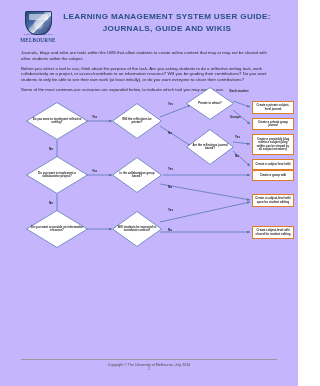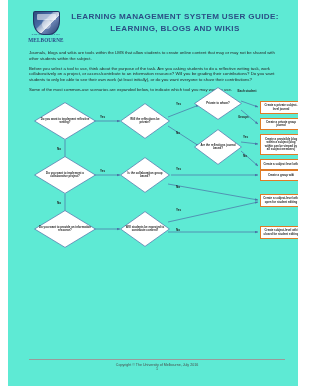--- a/index.html
+++ b/index.html
@@ -10,24 +10,24 @@
   body {
     width: 298px;
     height: 386px;
     overflow: hidden;
     font-family: "Liberation Sans", sans-serif;
     color: #231f20;
     position: relative;
   }
   .page {
     position: absolute;
-    left: 8px; top: 0;
+    left: 0; top: 0;
     width: 298px;
     height: 386px;
-    background: #5eead4;
+    background: #c4b5fd;
   }
 
   
   .header {
     position: absolute;
     left: 0; top: 0;
     width: 298px;
     height: 46px;
   }
   .crest {
@@ -216,21 +216,21 @@
 <div class="page">
 
   <div class="header">
     <div class="crest">
       <div class="crest-shield"></div>
       <div class="crest-text1">THE UNIVERSITY OF</div>
       <div class="crest-text2">MELBOURNE</div>
     </div>
     <div class="title-block">
       <div class="title-line">LEARNING MANAGEMENT SYSTEM USER GUIDE:</div>
-      <div class="title-line">LEARNING, BLOGS AND WIKIS</div>
+      <div class="title-line">JOURNALS, GUIDE AND WIKIS</div>
     </div>
   </div>
 
   <div class="intro">
     <p>Journals, blogs and wikis are tools within the LMS that allow students to create online content that may or may not be shared with other students within the subject.</p>
     <p>Before you select a tool to use, think about the purpose of the task. Are you asking students to do a reflective writing task, work collaboratively on a project, or access/contribute to an information resource? Will you be grading their contributions? Do you want students to only be able to see their own work (at least initially), or do you want everyone to share their contributions?</p>
     <p>Some of the most common-use scenarios are expanded below, to indicate which tool you may want to use.</p>
   </div>
 
   <div class="chart">

